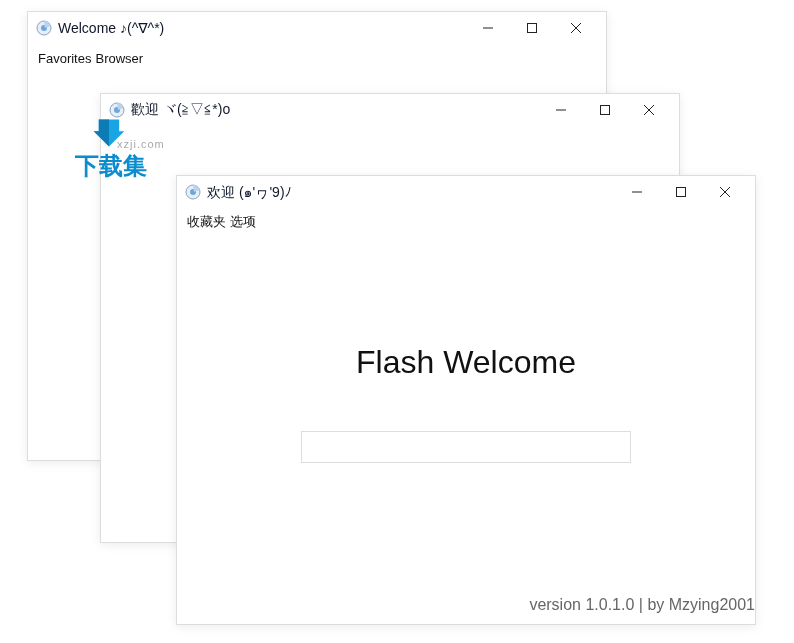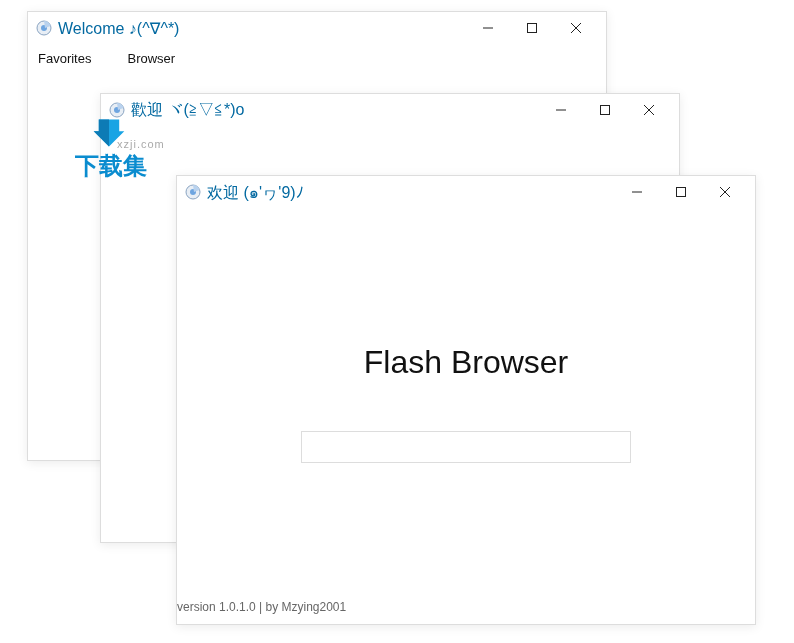--- a/index.html
+++ b/index.html
@@ -24,37 +24,37 @@
   padding: 0 8px;
   background: #fff;
 }
 .app-icon {
   width: 16px; height: 16px;
   margin-right: 6px;
   display: flex; align-items: center; justify-content: center;
 }
 .app-icon svg { width: 16px; height: 16px; }
 .title-text {
-  font-size: 16px;
-  color: #0369a1;
+  font-size: 14px;
+  color: #0f172a;
   flex: 0 0 auto;
 }
 .ctrl-spacer { flex: 1; }
 .win-ctrl {
   width: 44px; height: 30px;
   display: flex; align-items: center; justify-content: center;
   color: #222;
 }
 .win-ctrl svg { width: 10px; height: 10px; }
 .menubar {
   height: 28px;
   display: flex;
   align-items: center;
   padding: 0 10px;
-  gap: 36px;
+  gap: 4px;
   font-size: 13px;
   color: #111;
 }
 .menu-item { cursor: default; }
 .content {
   position: absolute;
   left: 0; right: 0;
   top: 60px; bottom: 0;
   display: flex;
   flex-direction: column;
@@ -73,22 +73,22 @@
   border: 1px solid #ddd;
   background: #fff;
   padding: 4px 8px;
   font-size: 13px;
   outline: none;
 }
 .footer {
   position: absolute;
   bottom: 10px;
   width: 100%;
-  text-align: left;
-  font-size: 12px;
+  text-align: right;
+  font-size: 16px;
   color: #666;
 }
 .watermark {
   position: absolute;
   left: 75px; top: 116px;
   z-index: 50;
   pointer-events: none;
   font-size: 24px;
   font-weight: 700;
   color: #0a8ccf;
@@ -201,22 +201,26 @@
           <rect x="0.5" y="0.5" width="9" height="9" fill="none" stroke="#222" stroke-width="1"></rect>
         </svg>
       </span>
     <span class="win-ctrl">
         <svg viewBox="0 0 10 10">
           <line x1="0" y1="0" x2="10" y2="10" stroke="#222" stroke-width="1"></line>
           <line x1="10" y1="0" x2="0" y2="10" stroke="#222" stroke-width="1"></line>
         </svg>
       </span>
   </div>
+  <div class="menubar">
+    <span class="menu-item">收藏夹</span>
+    <span class="menu-item">选项</span>
+  </div>
   <div class="content">
-    <div class="app-title">Flash Browser</div>
+    <div class="app-title">Flash Welcome</div>
     <input type="text" class="search-box" value="" style="">
   </div>
   <div class="footer">version 1.0.1.0 | by Mzying2001</div>
 </div>
 
 <div class="watermark">
   <svg class="wm-arrow" viewBox="0 0 40 40">
     <polygon points="8,4 32,4 32,18 38,18 20,36 2,18 8,18" fill="#19a4e4"></polygon>
     <polygon points="8,4 20,4 20,36 2,18 8,18" fill="#0d7bb5"></polygon>
   </svg>

